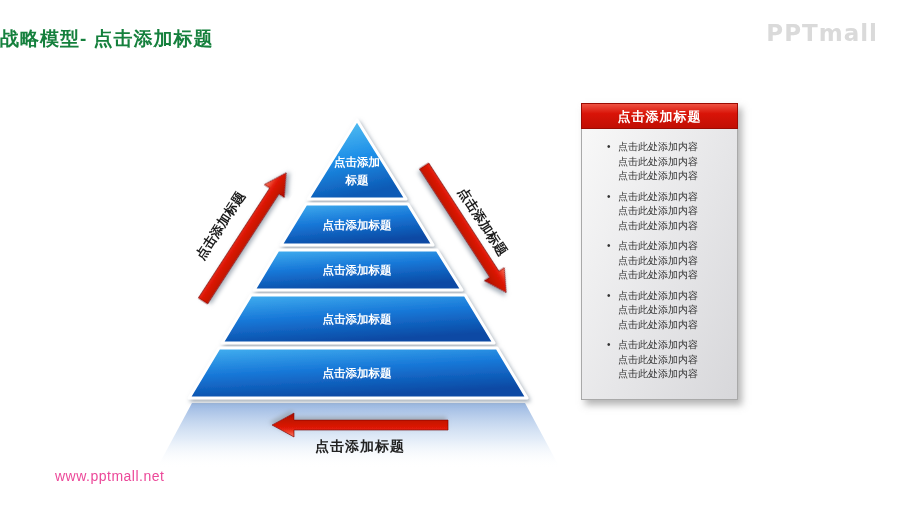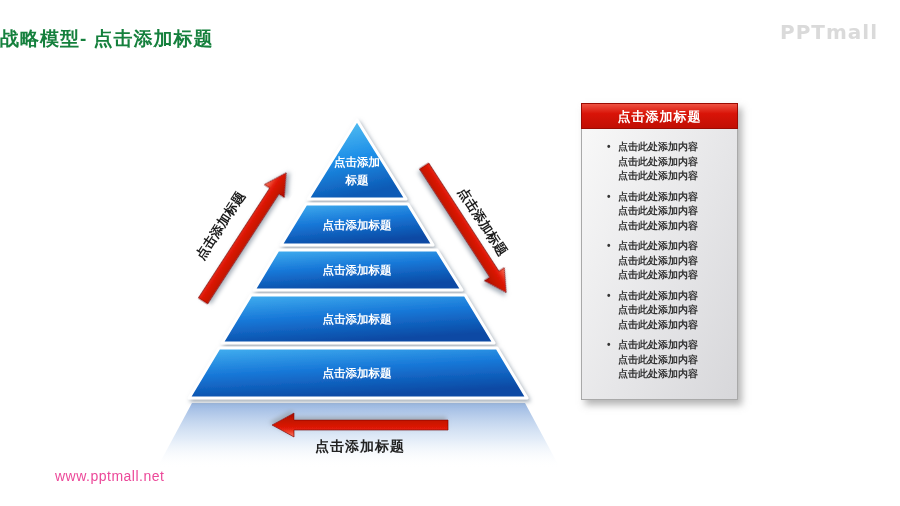--- a/index.html
+++ b/index.html
@@ -5,21 +5,21 @@
   html,body { margin:0; padding:0; background:#ffffff; }
   .slide {
     position:relative; width:900px; height:506px; background:#ffffff;
     font-family:"Liberation Sans", sans-serif; overflow:hidden;
   }
   .slide-title {
     position:absolute; top:26px; left:0; right:0; text-align:left;
     font-size:19px; font-weight:bold; color:#15803d; letter-spacing:1px;
   }
   .brand-logo {
-    position:absolute; top:20px; right:22px; font-size:20px; font-weight:bold;
+    position:absolute; top:20px; right:22px; font-size:23px; font-weight:bold;
     color:#dadada; letter-spacing:1px; font-family:"DejaVu Sans", sans-serif;
   }
   .diagram-svg { position:absolute; left:0; top:0; }
   .pyr-label { fill:#ffffff; font-size:11.5px; font-weight:600; text-anchor:middle;
     font-family:"Liberation Sans", sans-serif; }
   .arrow-label { fill:#1b1b1b; font-size:13px; font-weight:600; text-anchor:middle;
     font-family:"Liberation Sans", sans-serif; }
   .bottom-label { fill:#222222; font-size:14px; font-weight:600; text-anchor:middle;
     font-family:"Liberation Sans", sans-serif; letter-spacing:1px; }
 
@@ -32,21 +32,21 @@
     font-weight:bold; font-size:13px; letter-spacing:1px;
     background:linear-gradient(#ee5242, #d91408 40%, #c10f04);
     border:1px solid #9b0b03; box-sizing:border-box;
   }
   .panel-body {
     height:271px; box-sizing:border-box;
     border:1px solid #a9a9a9; border-top:none;
     background:linear-gradient(115deg, #f8f8f8, #e6e6e8 55%, #d7d7da);
     padding:11px 6px 0 0; font-size:10px; color:#333333;
   }
-  .bullet-group { position:relative; padding-left:36px; line-height:14.5px; margin-bottom:6px;font-weight:bold; }
+  .bullet-group { position:relative; padding-left:36px; line-height:14.5px; margin-bottom:6px; }
   .bullet-group::before {
     content:"•"; position:absolute; left:25px; top:0;
     font-size:10px; line-height:14.5px; color:#333333;
   }
   .b-line { white-space:nowrap; }
   .watermark {
     position:absolute; left:55px; top:468px; font-size:14px;
     color:#ec4899; letter-spacing:0.5px;
   }
 </style>

